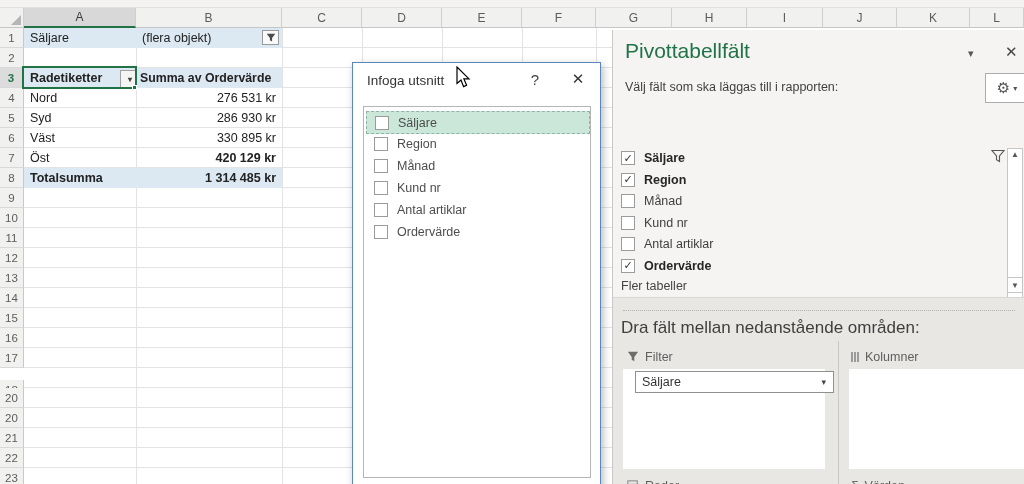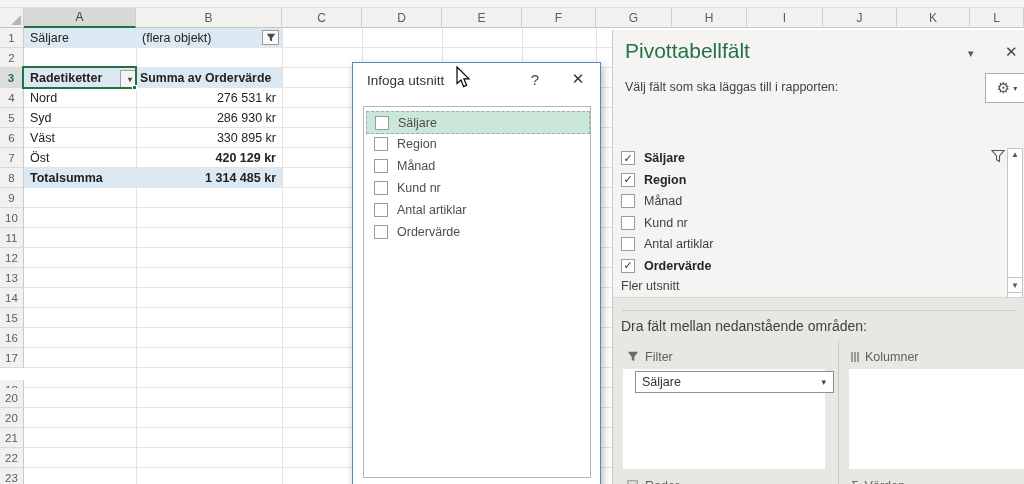--- a/index.html
+++ b/index.html
@@ -61,21 +61,21 @@
   .field-item .flbl{margin-left:9px;font-size:12.5px;color:#3f3f3f;}
   .field-item .flbl.checked{font-weight:bold;color:#262626;}
   #list-funnel{left:378px;top:119px;}
   #sb-track{left:394px;top:118px;width:16px;height:152px;background:#fff;border:1px solid #c6c6c6;}
   #sb-up{position:absolute;left:1px;top:1px;width:12px;text-align:center;font-size:8px;color:#555;}
   #sb-down-box{left:394px;top:247px;width:16px;height:16px;background:#fdfdfd;border:1px solid #c6c6c6;
                display:flex;align-items:center;justify-content:center;font-size:8px;color:#555;}
   #more-tables{left:8px;top:249px;font-size:12.5px;color:#444;}
   #areas{left:0;top:267px;width:412px;height:187px;background:#e9e7e4;border-top:1px solid #d8d6d3;}
   #dotted-sep{left:10px;top:12px;width:392px;border-top:1px dotted #b5b3b0;}
-  #drag-hint{left:8px;top:20px;font-size:14px;color:#3f3f3f;}
+  #drag-hint{left:8px;top:20px;font-size:17px;color:#3f3f3f;}
   .area-label{position:absolute;font-size:12.5px;color:#5f5f5f;display:flex;align-items:center;gap:6px;}
   .area-box{position:absolute;background:#fff;}
   #area-divider{left:225px;top:43px;width:1px;height:144px;background:#c8c8c8;}
   #filter-chip{position:absolute;left:12px;top:2px;width:197px;height:20px;background:#fff;border:1px solid #8f8f8f;
                display:flex;align-items:center;font-size:12.5px;color:#333;}
   #filter-chip .txt{margin-left:6px;flex:1;}
   #filter-chip .dd{margin-right:7px;font-size:9px;color:#444;}
   .colbars{display:inline-flex;gap:1px;}
   .colbars i{width:2px;height:10px;background:#9a9a9a;}
   .sigma{font-family:"DejaVu Sans",sans-serif;font-size:12px;color:#6d6d6d;}
@@ -215,21 +215,21 @@
     <span class="dd">▾</span>
   </div>
   <div id="field-list"></div>
   <svg id="list-funnel" class="abs" width="14" height="14" viewBox="0 0 14 14">
     <path d="M1 1.5h12L8.5 7v5.5l-3-1.8V7z" fill="none" stroke="#555" stroke-width="1.1"></path>
   </svg>
   <div id="sb-track" class="abs">
     <div id="sb-up">▲</div>
   </div>
   <div id="sb-down-box" class="abs">▼</div>
-  <div id="more-tables" class="abs">Fler utsnitt</div>
+  <div id="more-tables" class="abs">Fler tabeller</div>
 
   <div id="areas" class="abs">
     <div id="dotted-sep" class="abs"></div>
     <div id="drag-hint" class="abs">Dra fält mellan nedanstående områden:</div>
 
     <div class="area-label" style="left:14px;top:52px;">
       <svg width="12" height="12" viewBox="0 0 14 14">
           <path d="M1 1h12L8.5 7v5l-3-1.7V7z" fill="#6d6d6d"></path>
         </svg>
       <span>Filter</span>

